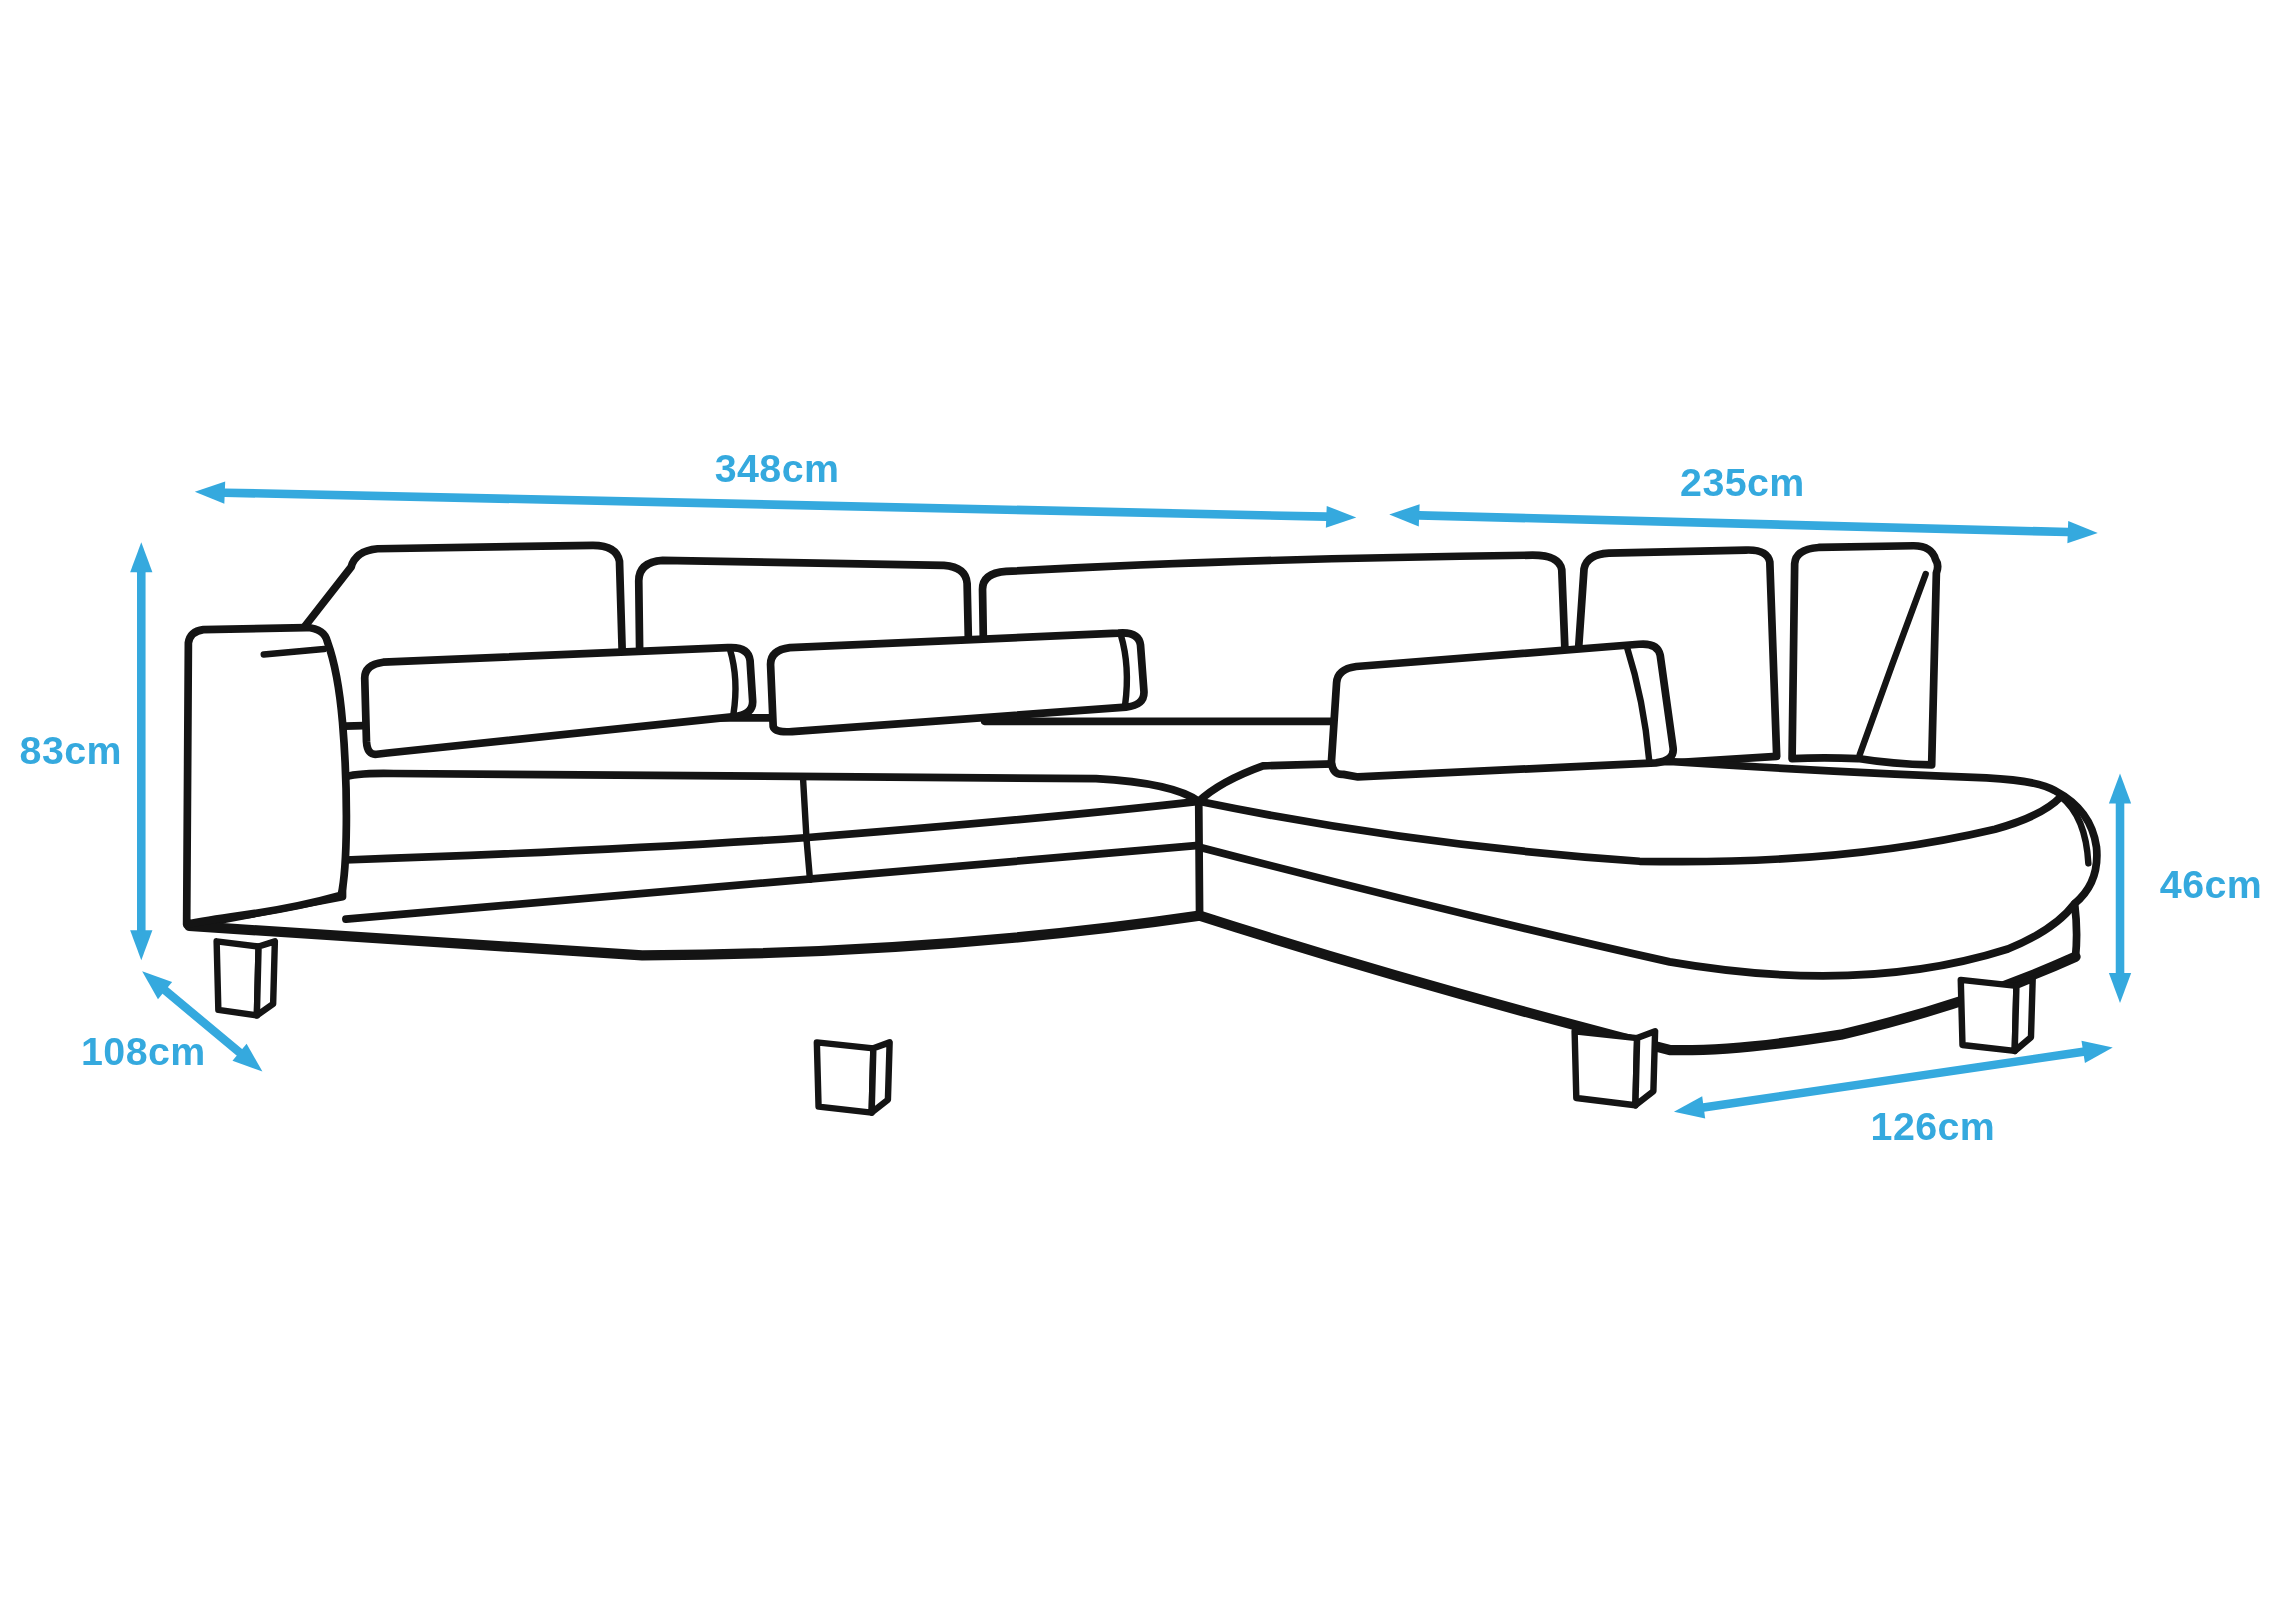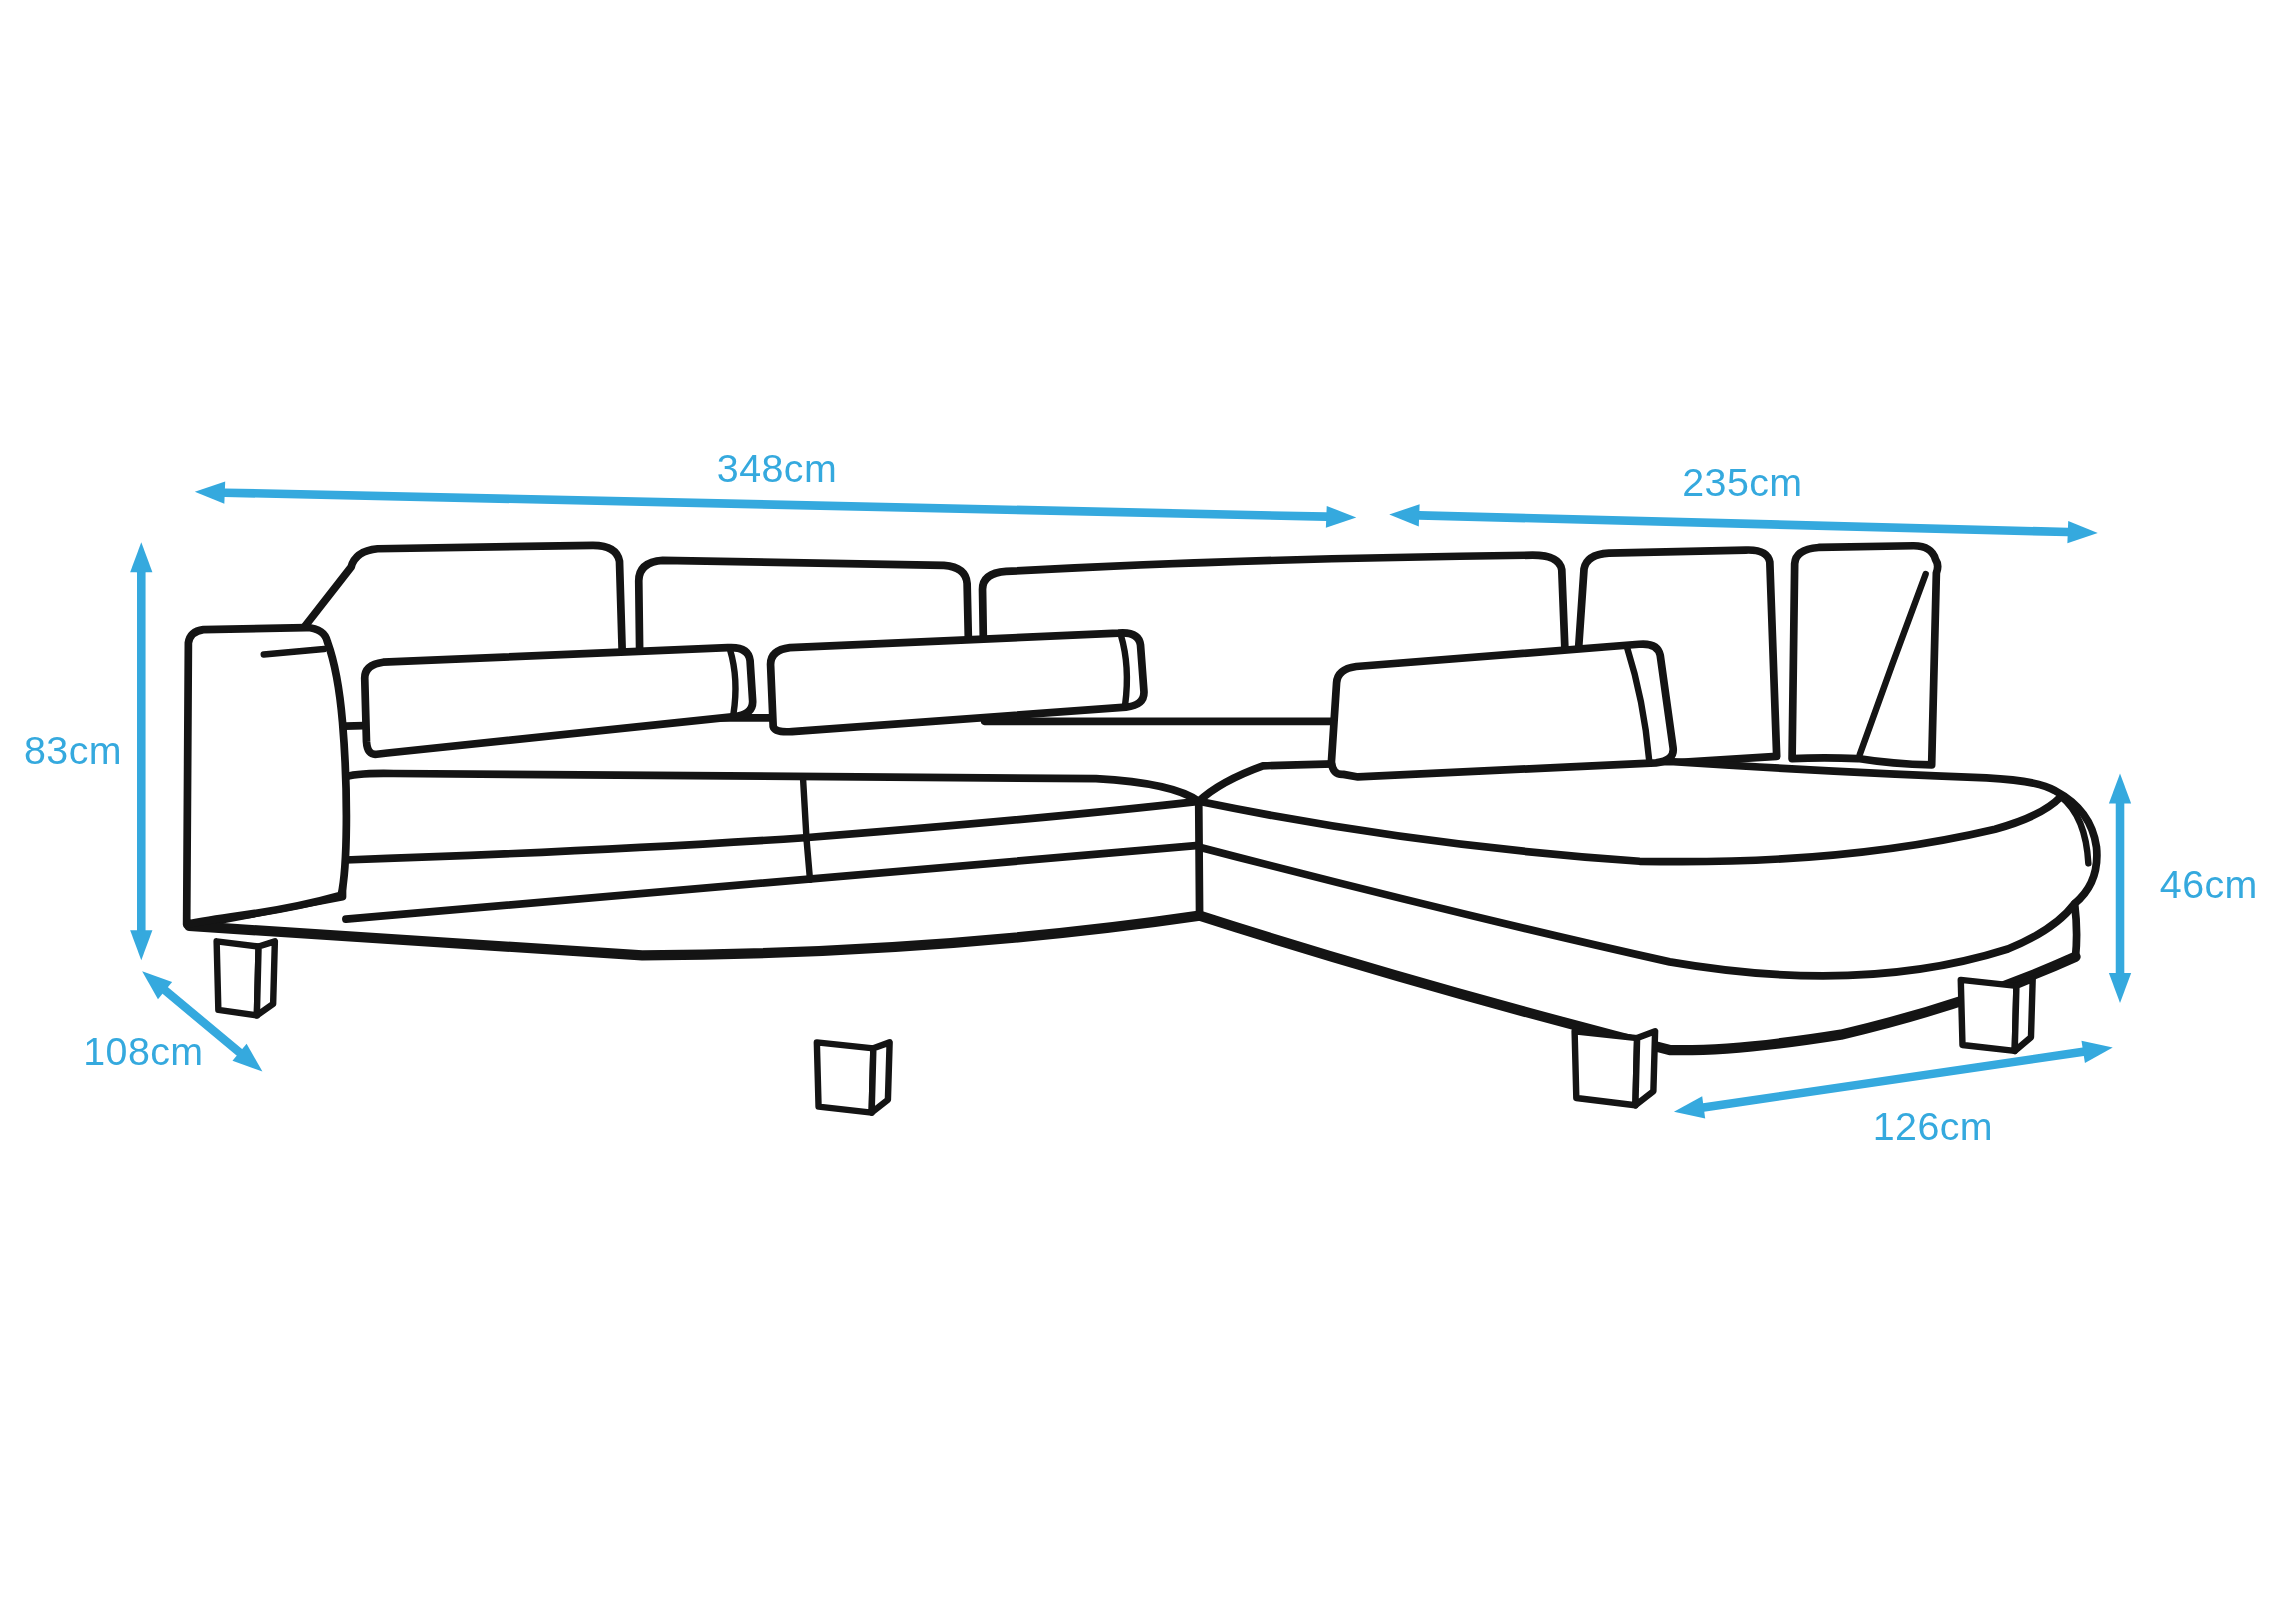--- a/index.html
+++ b/index.html
@@ -20,20 +20,21 @@
     align-items:center;
     justify-content:center;
     background:var(--bg);
     overflow:hidden;
   }
   .diagram-wrap{
     width:100%;
     max-width:100vw;
     max-height:100vh;
     aspect-ratio:5335/3544;
+    font-weight:bold;
   }
   svg{display:block;width:100%;height:100%;}
   
   .ln{
     fill:none;
     stroke:var(--line);
     stroke-width:18;
     stroke-linecap:round;
     stroke-linejoin:round;
   }

